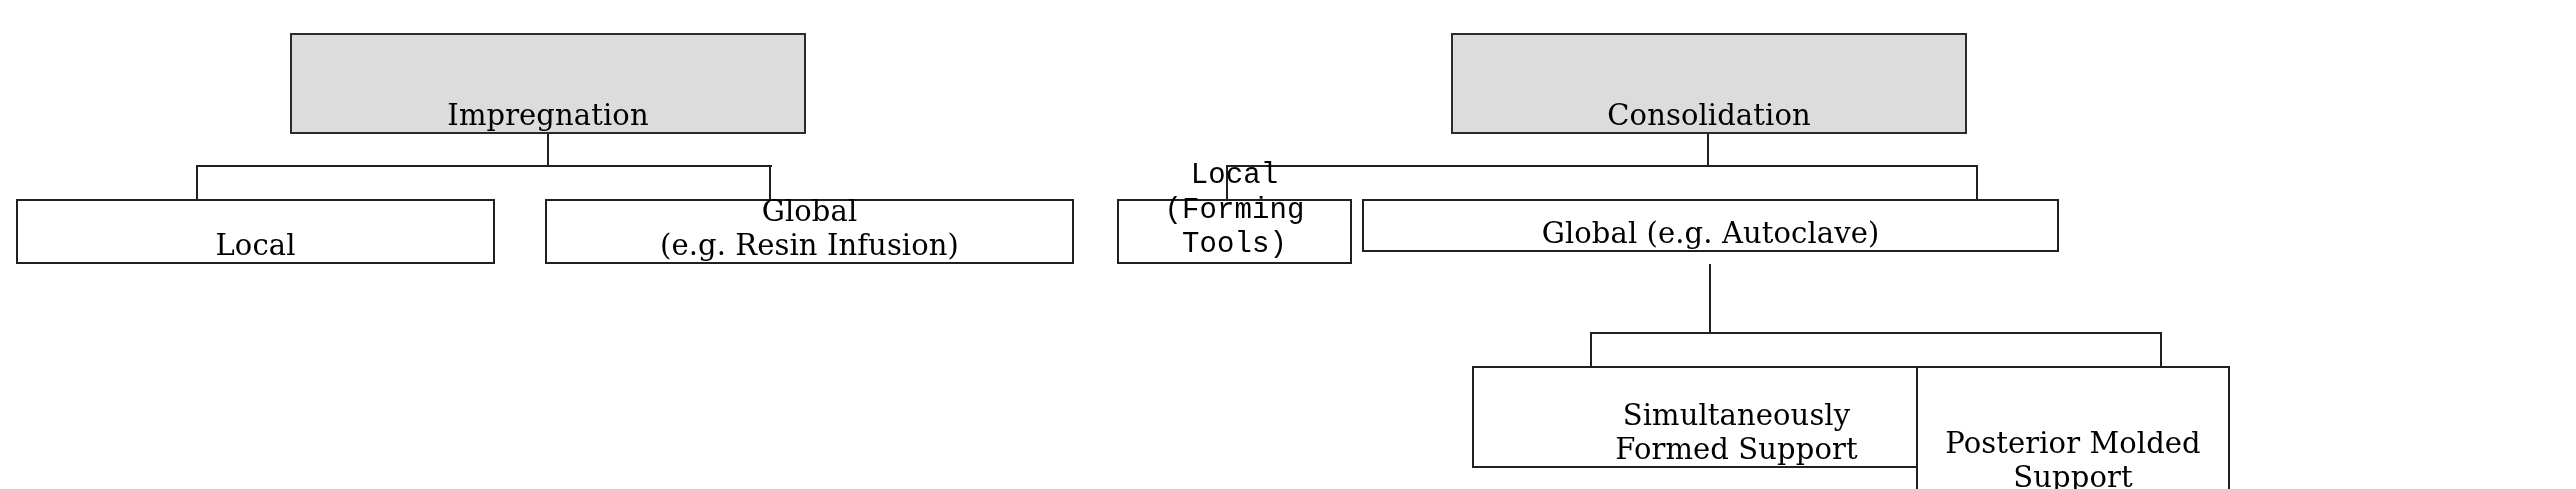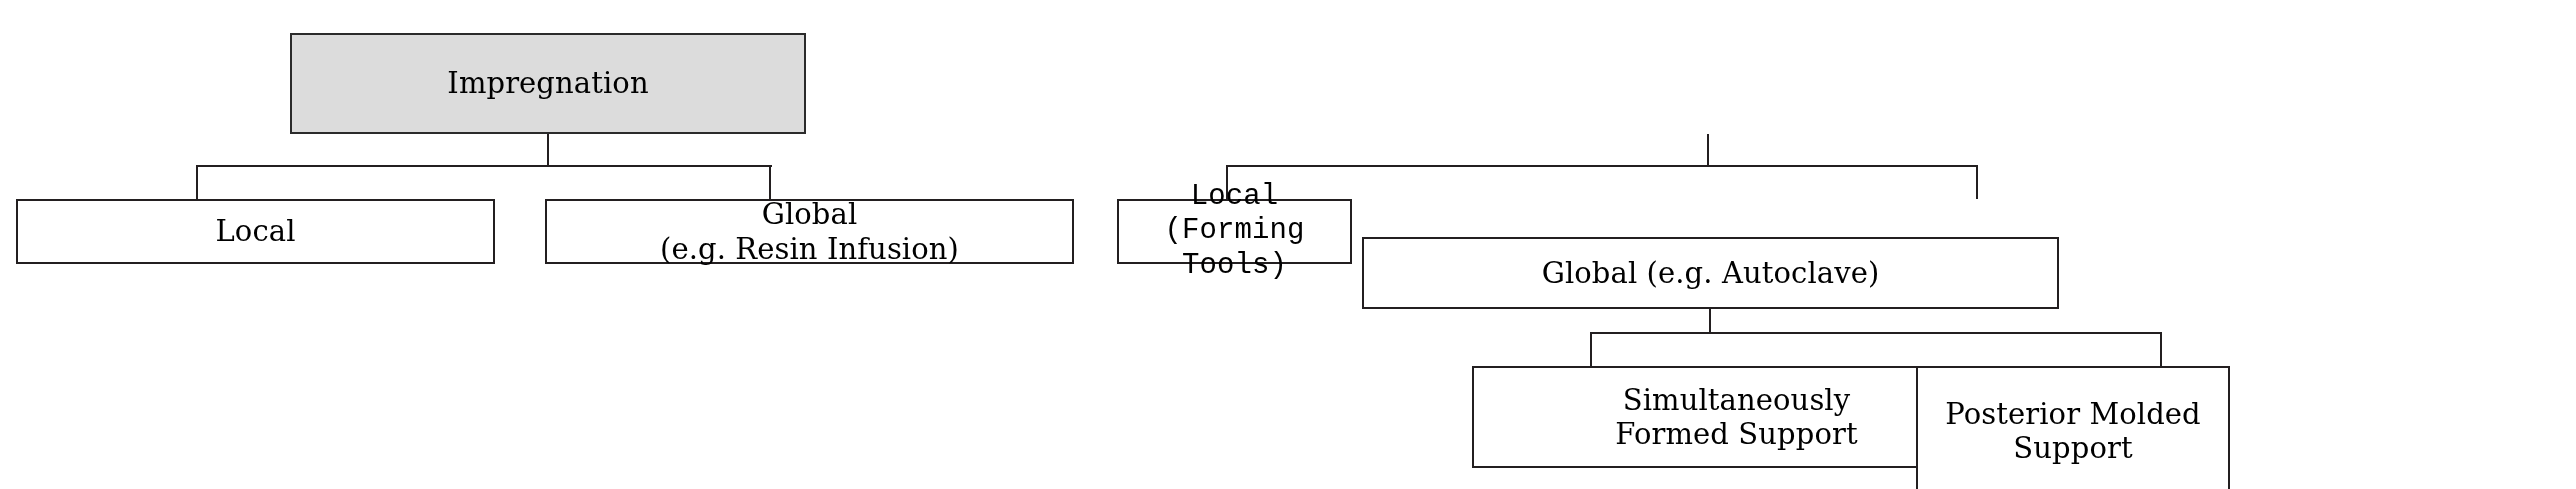--- a/index.html
+++ b/index.html
@@ -15,21 +15,21 @@
     background: #ffffff;
     overflow: hidden;
     font-family: "DejaVu Serif", "Liberation Serif", serif;
   }
   .node {
     position: absolute;
     box-sizing: border-box;
     border: 2.2px solid #231f20;
     background: #ffffff;
     display: flex;
-    align-items: center;
+    align-items: flex-end;
     justify-content: center;
     text-align: center;
     color: #000000;
     font-family: "DejaVu Serif", "Liberation Serif", serif;
     font-size: 29px;
     line-height: 1.18;
     letter-spacing: 0.1px;
     white-space: pre-line;
     z-index: 3;
   }
@@ -70,31 +70,34 @@
 
   <div class="node" style="left:16px; top:199px; width:479px; height:65px;">
     <span class="label">Local</span>
   </div>
 
   <div class="node" style="left:545px; top:199px; width:529px; height:65px;">
     <span class="label">Global
 (e.g. Resin Infusion)</span>
   </div>
 
+  <div class="node root" style="left:1451px; top:33px; width:516px; height:101px;">
+    <span class="label">Consolidation</span>
+  </div>
 
   <div class="edge v" style="left:1707px; top:134px; width:2.2px; height:33px;"></div>
   <div class="edge h" style="left:1226px; top:165px; width:752px; height:2.2px;"></div>
   <div class="edge v" style="left:1226px; top:165px; width:2.2px; height:34px;"></div>
   <div class="edge v" style="left:1976px; top:165px; width:2.2px; height:34px;"></div>
 
   <div class="node" style="left:1117px; top:199px; width:235px; height:65px;font-family:Liberation Mono, monospace;">
     <span class="label">Local (Forming Tools)</span>
   </div>
 
-  <div class="node" style="left:1362px; top:199px; width:697px; height:72px;margin-top:38px;">
+  <div class="node" style="left:1362px; top:199px; width:697px; height:53px;">
     <span class="label">Global (e.g. Autoclave)</span>
   </div>
 
   <div class="edge v" style="left:1709px; top:264px; width:2.2px; height:69px;"></div>
   <div class="edge h" style="left:1590px; top:332px; width:572px; height:2.2px;"></div>
   <div class="edge v" style="left:1590px; top:332px; width:2.2px; height:36px;"></div>
   <div class="edge v" style="left:2160px; top:332px; width:2.2px; height:36px;"></div>
 
   <div class="node" style="left:1472px; top:366px; width:518px; height:102px;padding-left:11px;">
     <span class="label">Simultaneously

